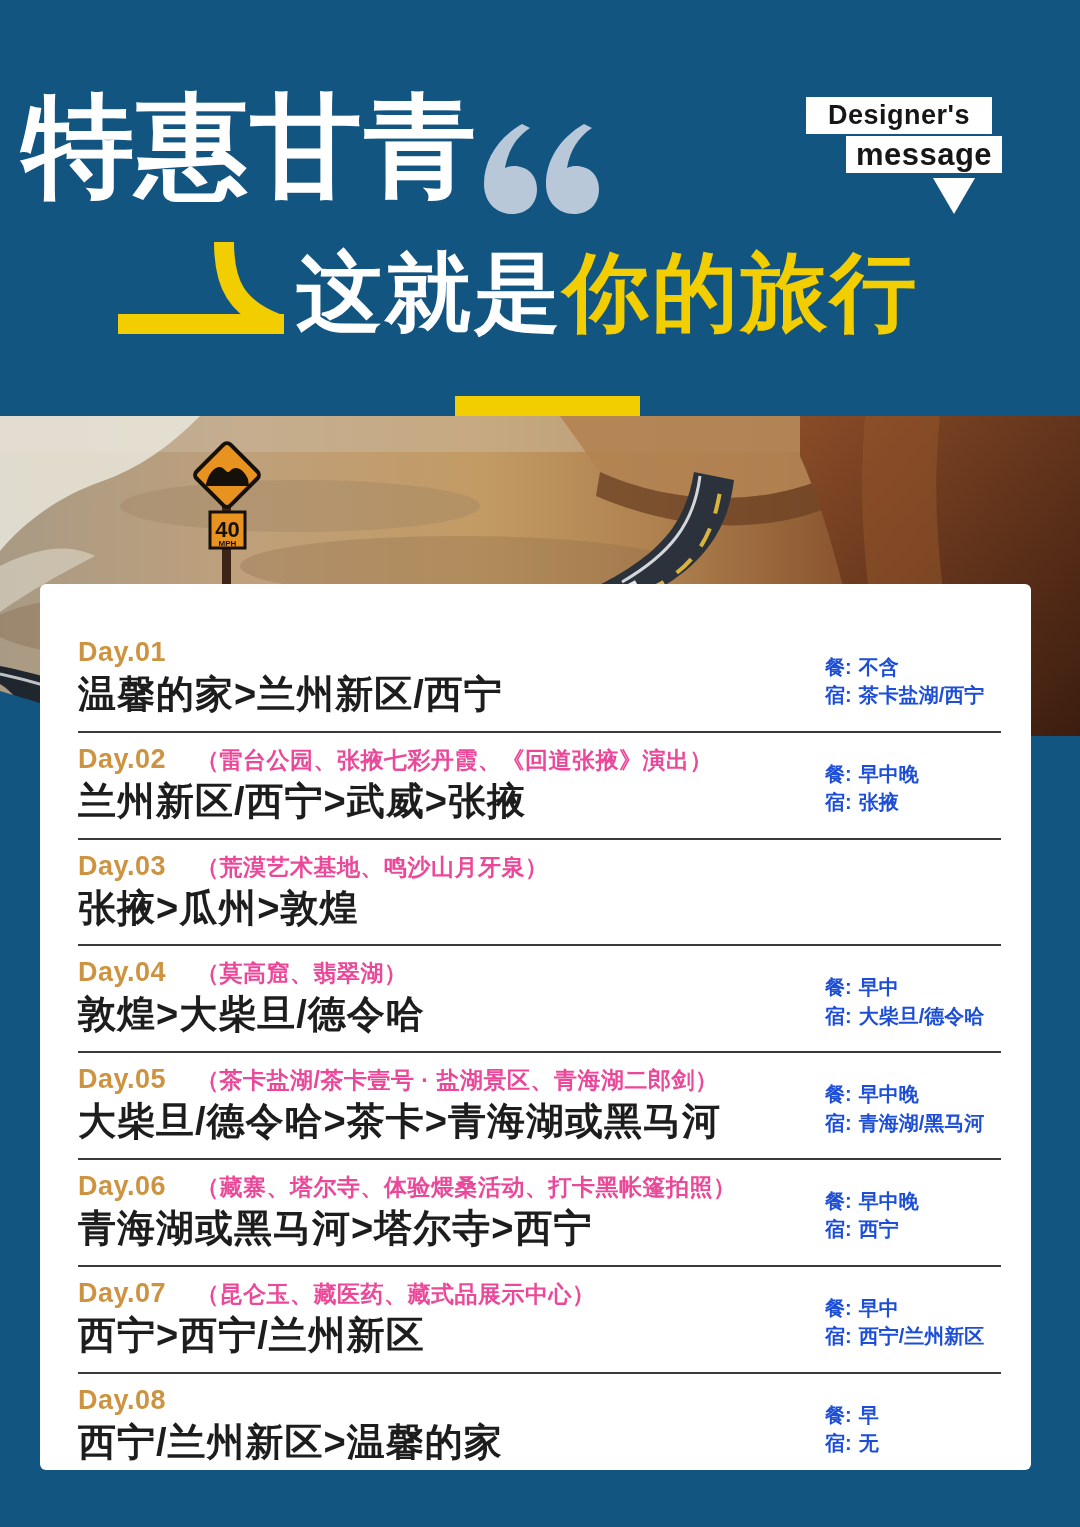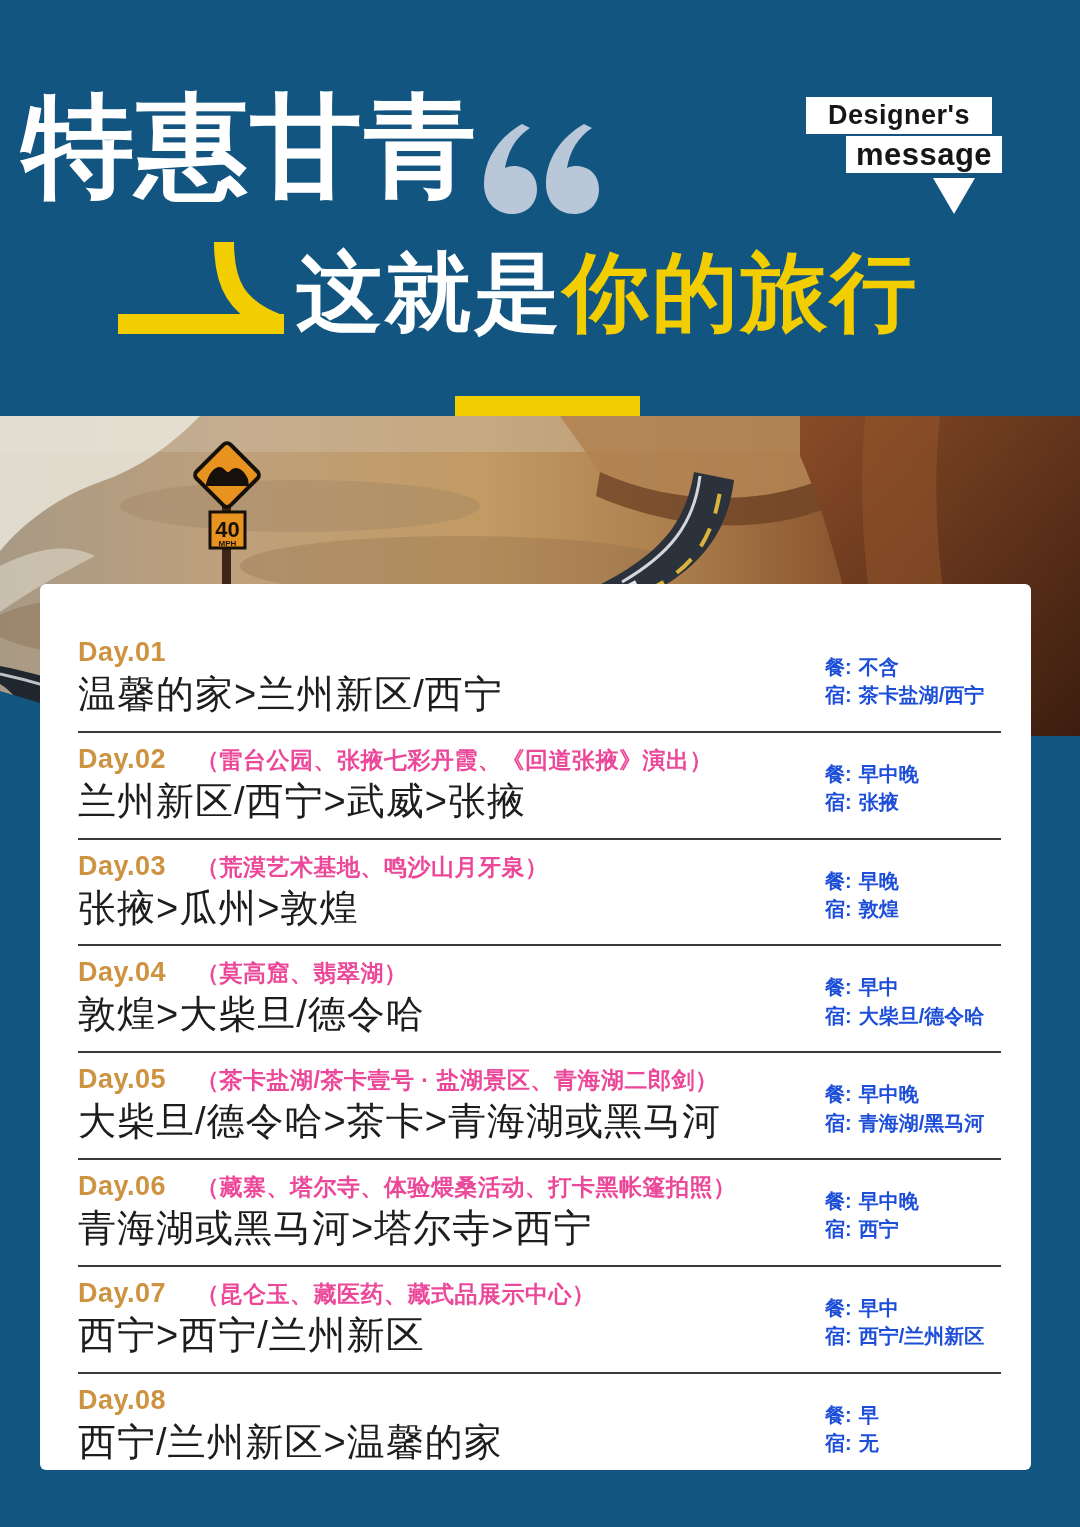--- a/index.html
+++ b/index.html
@@ -57,21 +57,21 @@
   }
   .day-head{ display:flex; align-items:baseline; gap:30px; height:32px; }
   .day-label{
     font-size:27px; font-weight:800; color:#CD9340; letter-spacing:0.5px;
   }
   .day-highlights{
     font-size:23px; font-weight:700; color:#ec4899; letter-spacing:0.5px;
     white-space:nowrap;
   }
   .day-route{
-    font-size:38px; font-weight:400; color:#1d1d1d; letter-spacing:1px;
+    font-size:38px; font-weight:700; color:#1d1d1d; letter-spacing:1px;
     line-height:1.1; margin-top:5px; white-space:nowrap;
   }
   .day-info{
     flex:none; width:176px; padding-bottom:6px;
     font-size:20px; font-weight:700; color:#1d4ed8; line-height:1.42;
     white-space:nowrap;
   }
   .info-line span:first-child{ margin-right:7px; }
 </style>
 </head>
@@ -176,24 +176,20 @@
     </div>
 
     <div class="day-row">
       <div>
         <div class="day-head">
           <span class="day-label">Day.03</span>
           <span class="day-highlights">（荒漠艺术基地、鸣沙山月牙泉）</span>
         </div>
         <div class="day-route">张掖&gt;瓜州&gt;敦煌</div>
       </div>
-      <div class="day-info">
-        <div class="info-line"><span>餐:</span><span>早晚</span></div>
-        <div class="info-line"><span>宿:</span><span>敦煌</span></div>
-      </div>
     </div>
 
     <div class="day-row">
       <div>
         <div class="day-head">
           <span class="day-label">Day.04</span>
           <span class="day-highlights">（莫高窟、翡翠湖）</span>
         </div>
         <div class="day-route">敦煌&gt;大柴旦/德令哈</div>
       </div>

